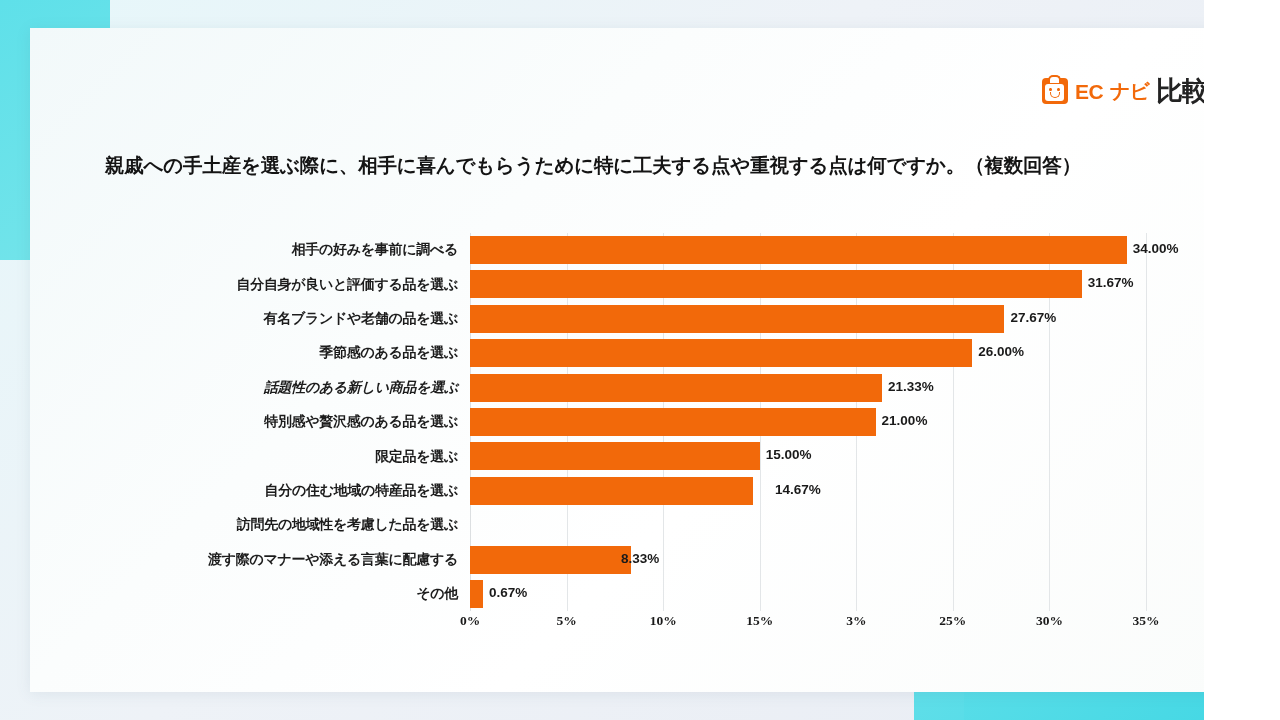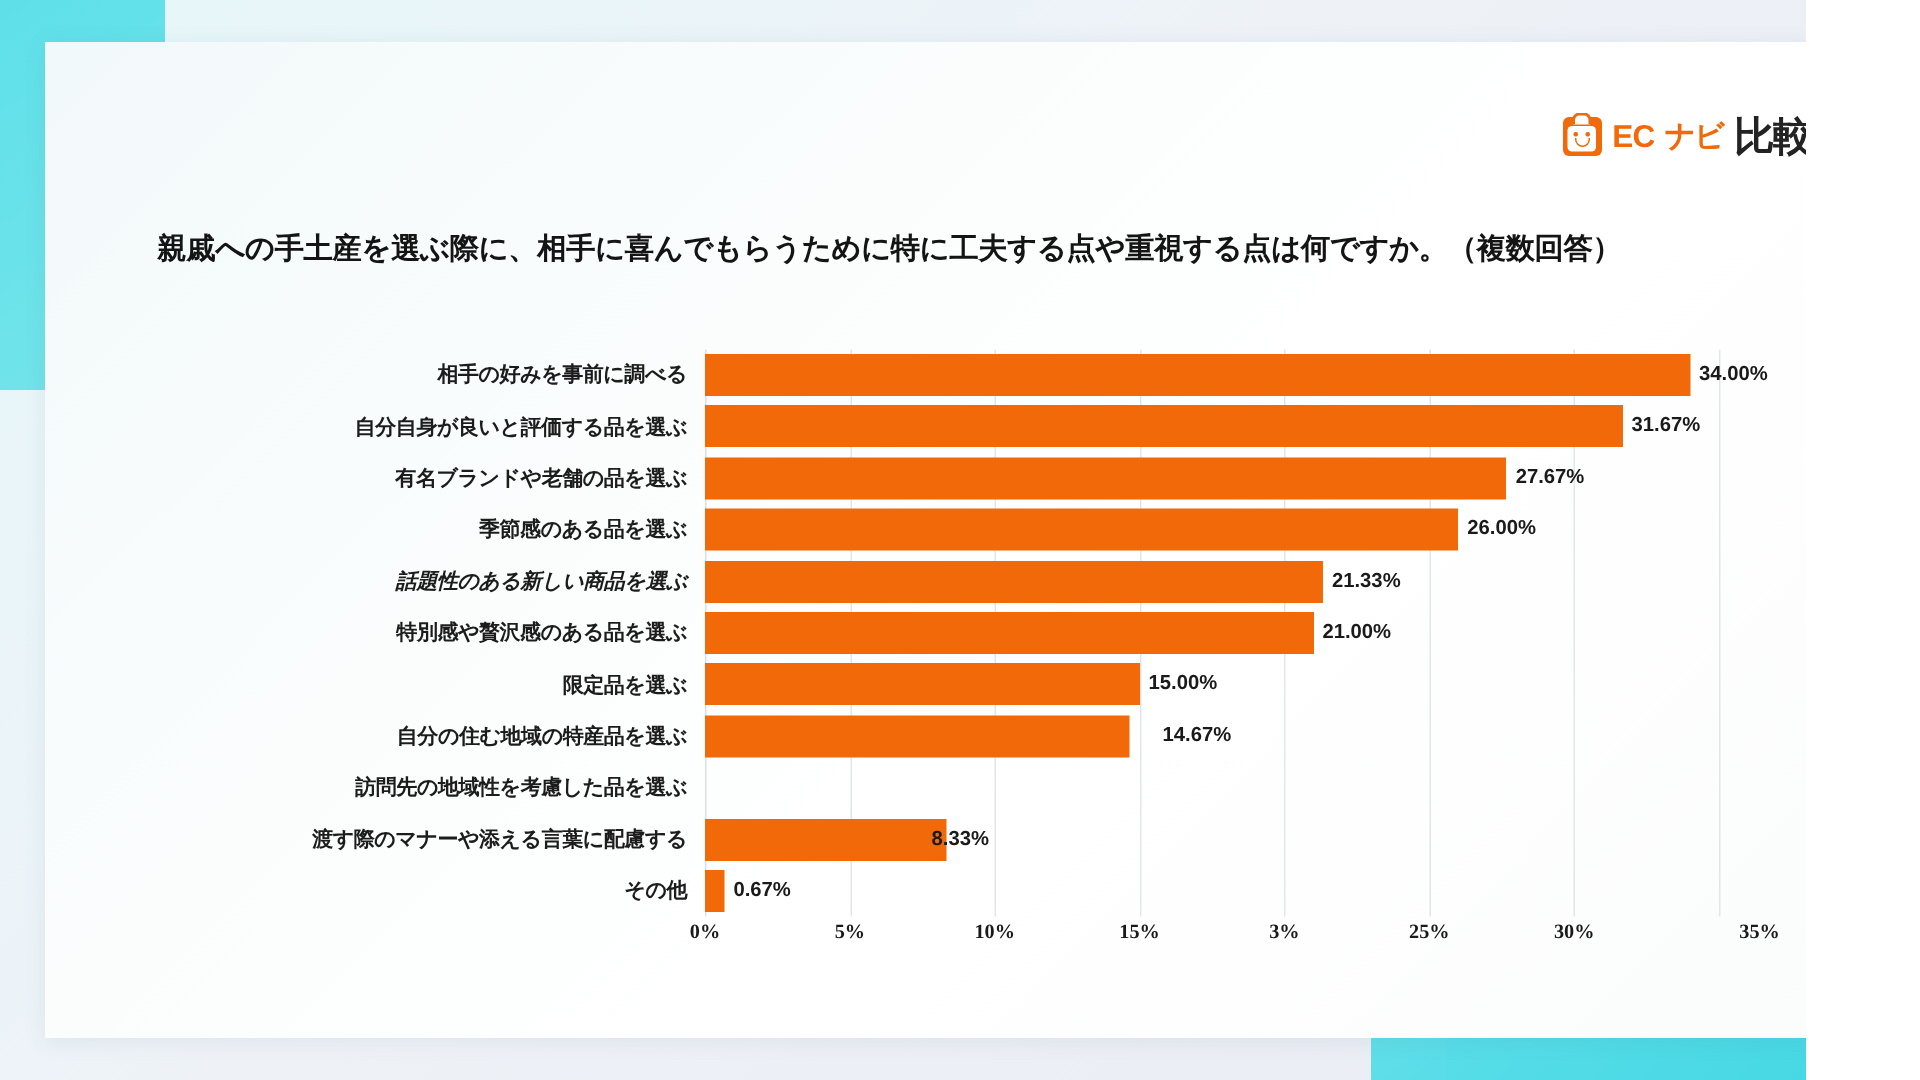--- a/index.html
+++ b/index.html
@@ -306,18 +306,18 @@
           </div>
         </div>
       <div id="xaxis">
           <div class="tick" style="left: 0px;">0%</div>
           <div class="tick" style="left: 96.5714px;">5%</div>
           <div class="tick" style="left: 193.143px;">10%</div>
           <div class="tick" style="left: 289.714px;">15%</div>
           <div class="tick" style="left: 386.286px;">3%</div>
           <div class="tick" style="left: 482.857px;">25%</div>
           <div class="tick" style="left: 579.429px;">30%</div>
-          <div class="tick" style="left: 676px; margin-left: 27px;">35%</div>
+          <div class="tick" style="left: 676px;">35%</div>
         </div>
     </div>
 
   </div>
 </div>
 
 </body></html>

